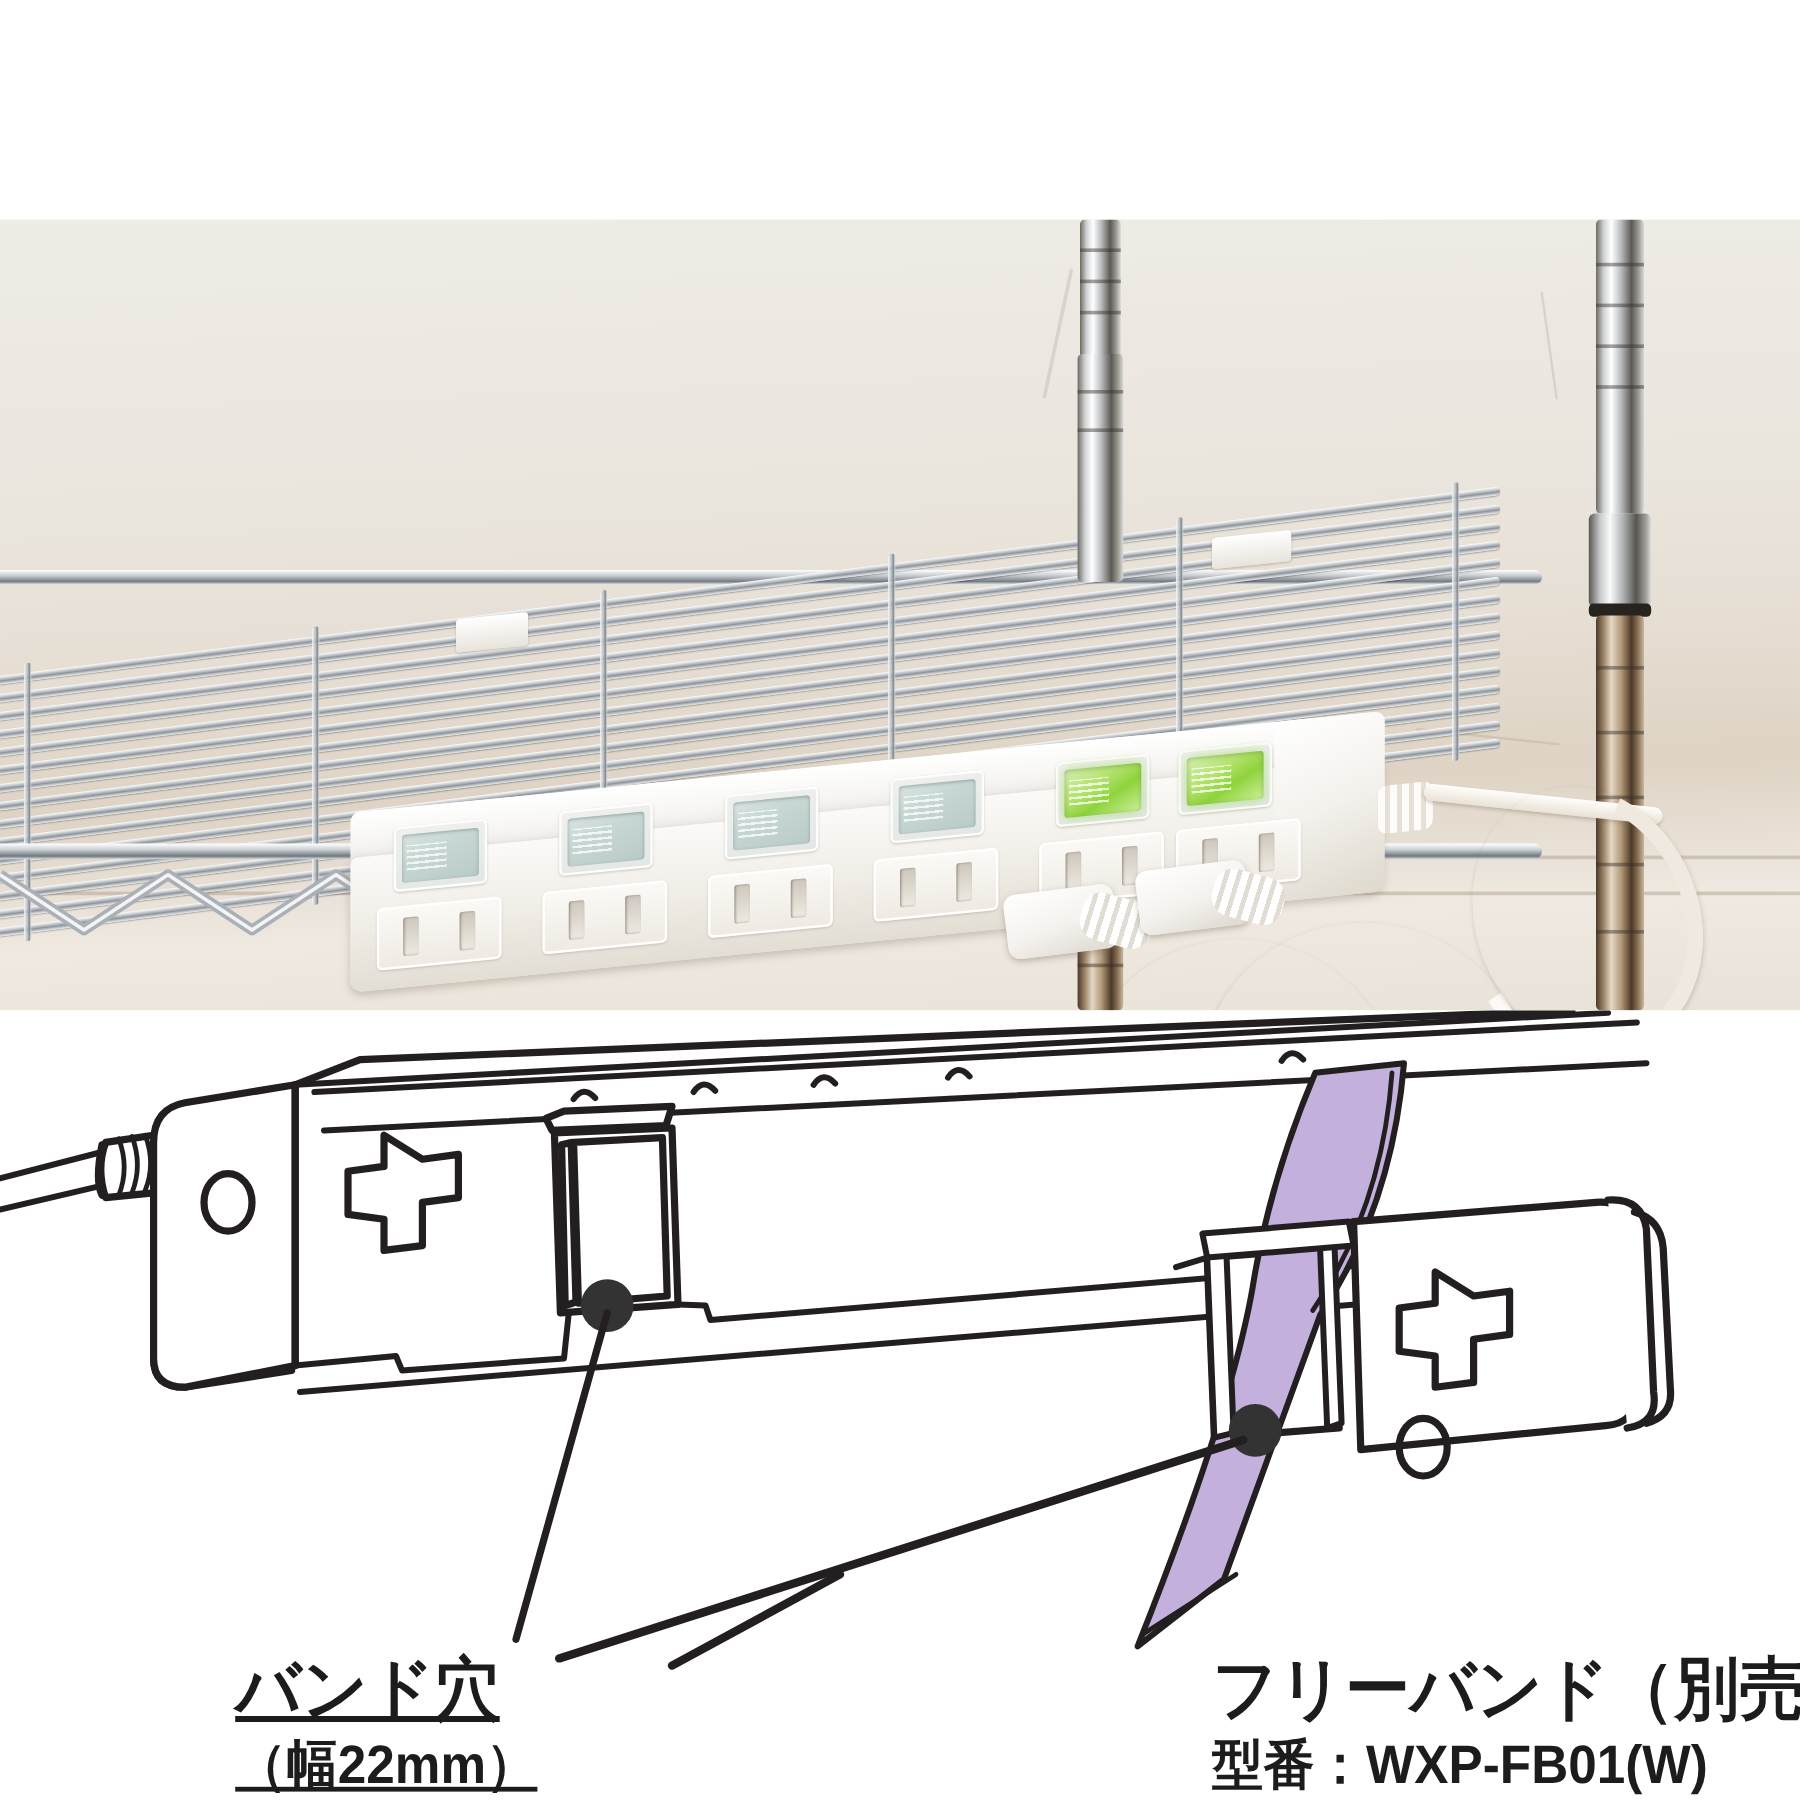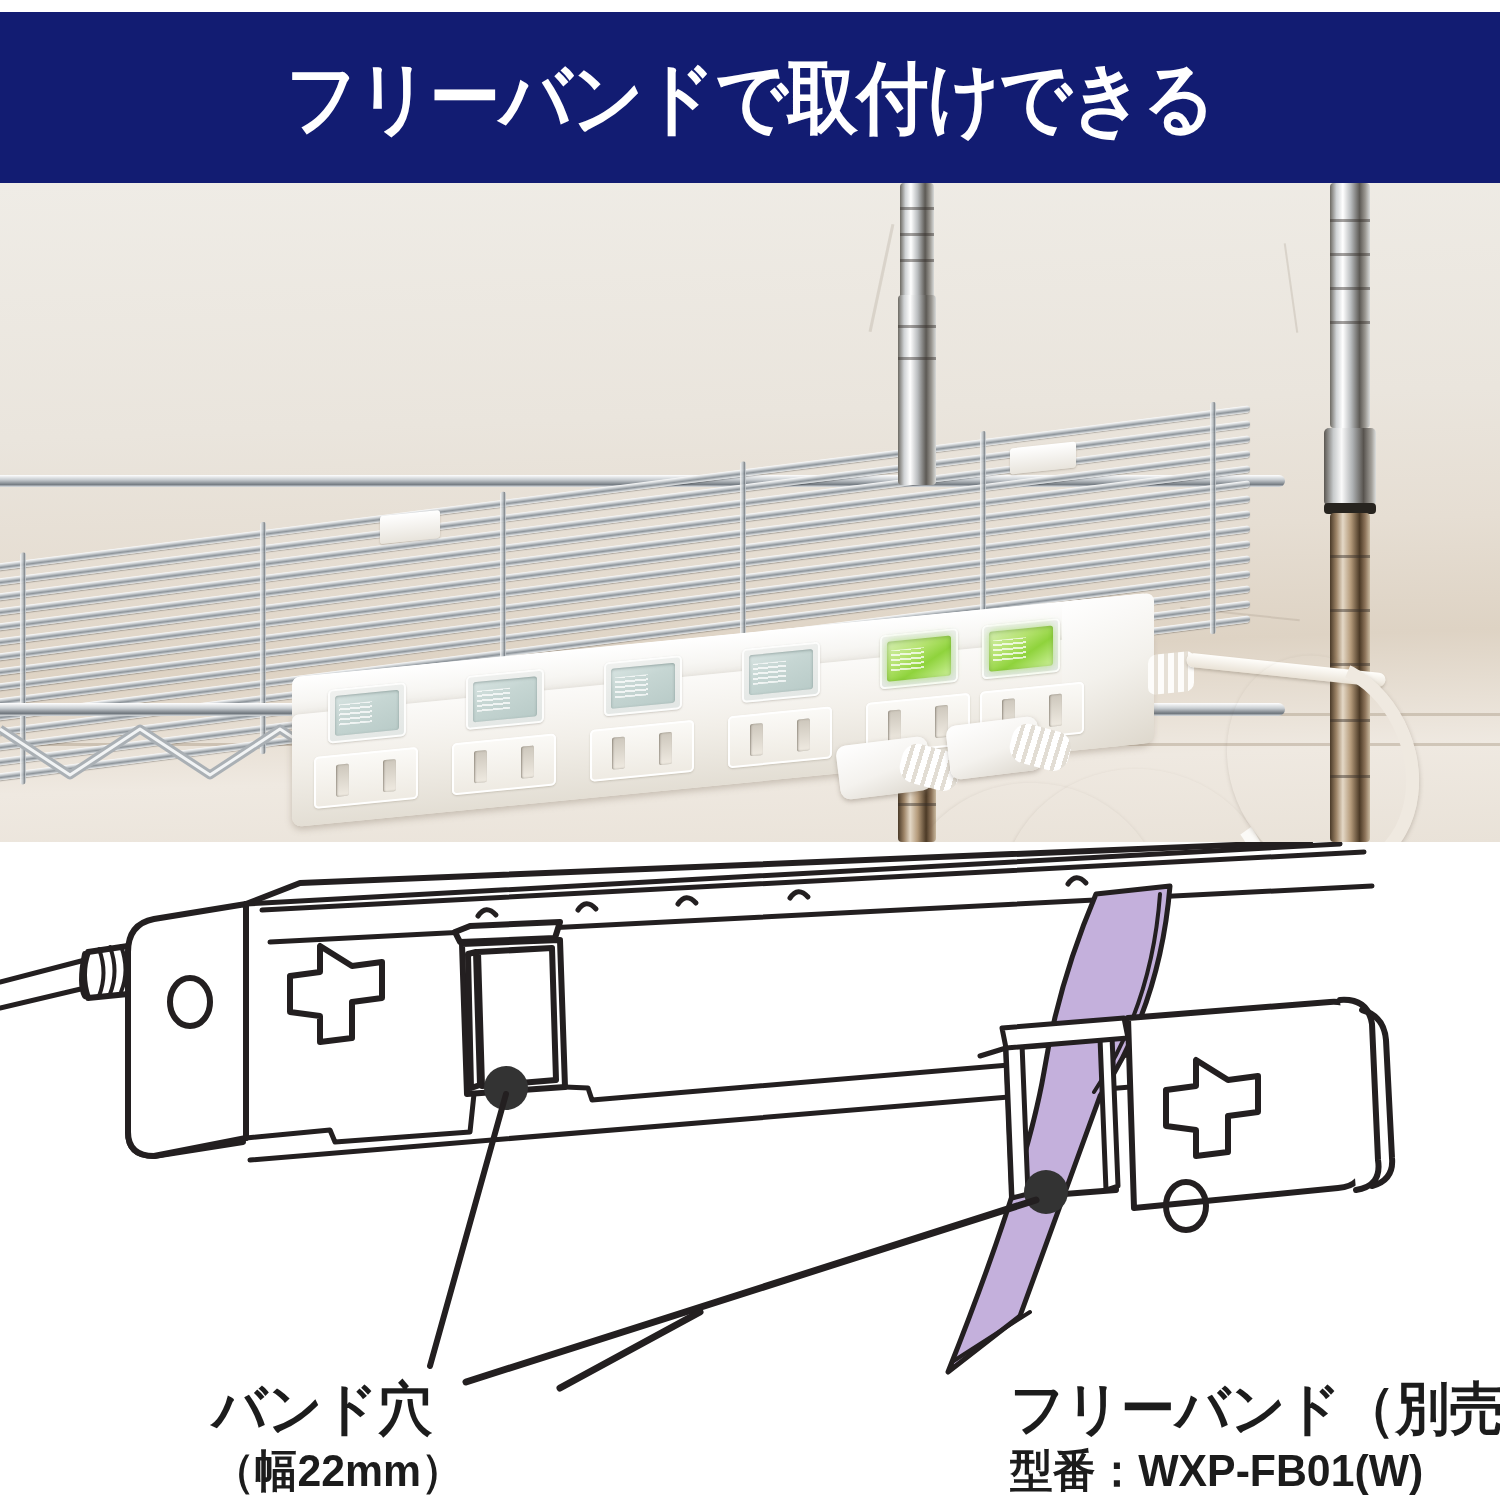--- a/index.html
+++ b/index.html
@@ -90,31 +90,28 @@
       background:repeating-linear-gradient(90deg,#fdfcfa 0 6px,#e6e0d6 6px 10px);}
 
   
   .diagram{position:absolute;left:0;top:842px;width:1500px;height:658px;background:#fff;}
   .diagram svg{display:block;}
 
   
   .lab{position:absolute;color:#1c1c1c;font-weight:bold;white-space:nowrap;}
   .lab .l1{font-size:57px;line-height:1.06;transform:scaleX(.95);transform-origin:left center;display:block;}
   .lab .l2{font-size:45px;line-height:1.2;transform:scaleX(.95);transform-origin:left center;display:block;margin-top:6px;}
-  .lab-left{left:212px;top:1378px;}
+  .lab-left{left:196px;top:1378px;text-decoration:underline;}
   .lab-right{left:1010px;top:1378px;}
 </style>
 </head>
 <body>
 
 <div class="page">
 
-  <div class="banner">
-    <div class="banner-title">フリーバンドで取付けできる</div>
-  </div>
 
   <div class="photo">
 
     <div class="wall-seam s1"></div>
     <div class="wall-seam s2"></div>
     <div class="wall-mark" style="left:880px;top:40px;width:3px;height:110px;transform:rotate(12deg);"></div>
     <div class="wall-mark" style="left:1290px;top:60px;width:2px;height:90px;transform:rotate(-8deg);"></div>
     <div class="wall-mark" style="left:1180px;top:430px;width:120px;height:2px;transform:rotate(6deg);"></div>
 
     <div class="shelf-edge"></div>

